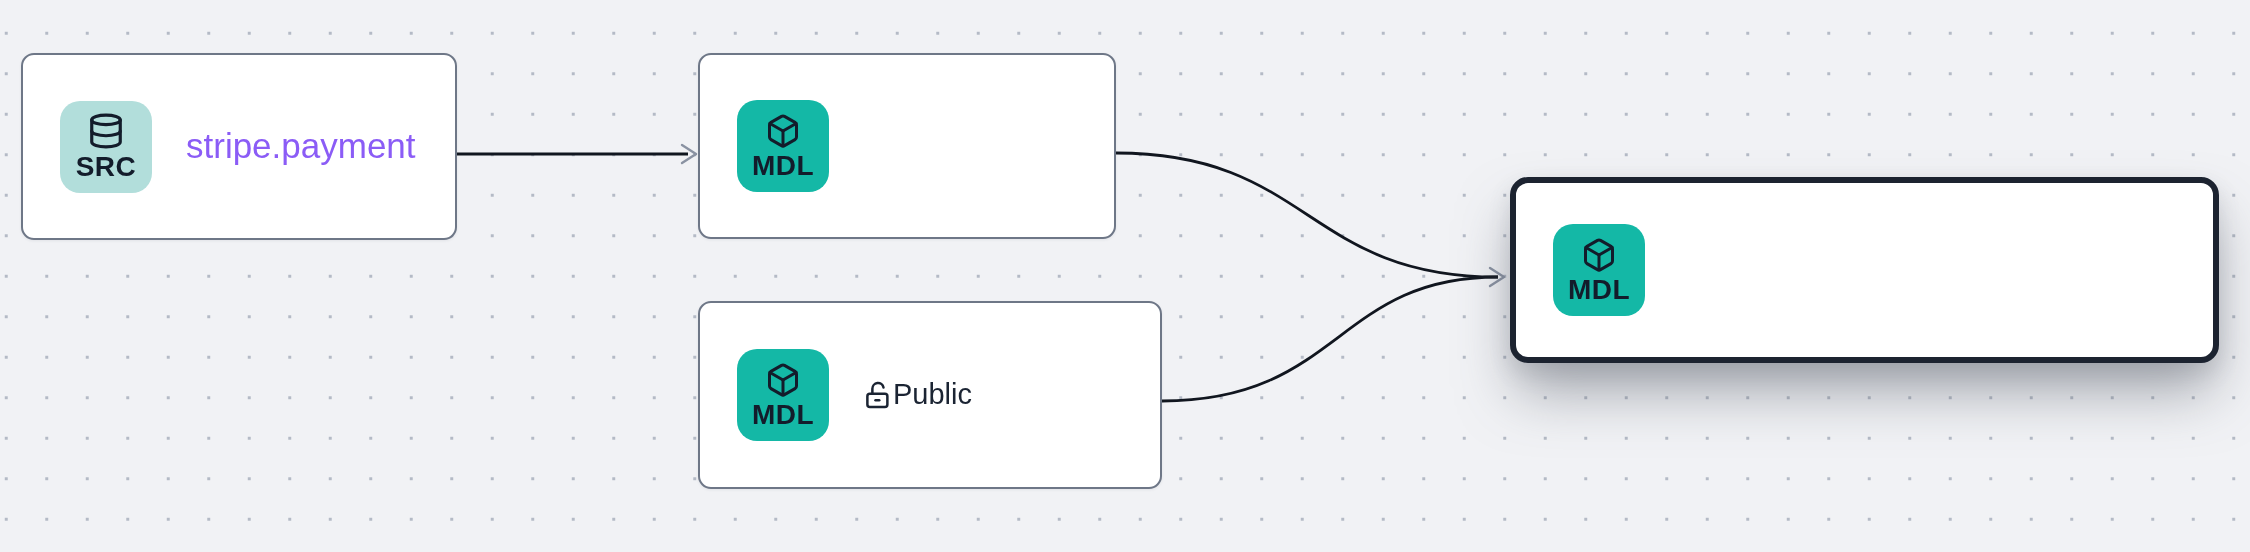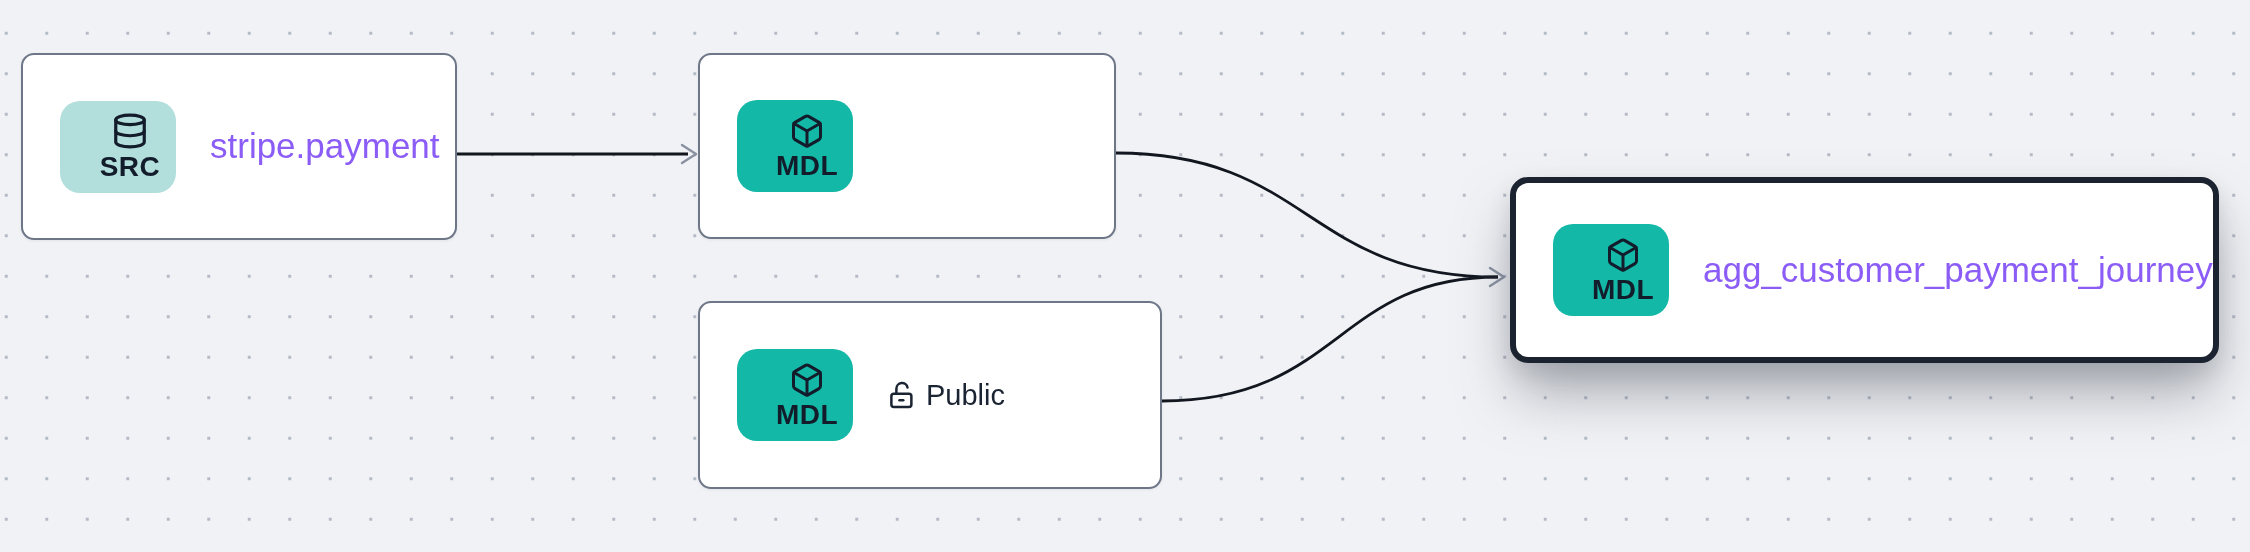--- a/index.html
+++ b/index.html
@@ -31,35 +31,35 @@
   #node-fct-orders{left:698px;top:301px;width:464px;height:188px;}
   #node-agg-customer-payment-journey{
     left:1510px;top:177px;width:709px;height:186px;
     border:6px solid #1c2330;border-radius:18px;
     box-shadow:0 34px 56px -6px rgba(88,94,106,0.50),0 10px 22px rgba(88,94,106,0.16);
   }
   .badge{
     width:92px;height:92px;border-radius:20px;
     flex:0 0 auto;
     display:flex;flex-direction:column;align-items:center;justify-content:center;
-    gap:1px;color:#131c2b;padding-left:24px;
+    gap:1px;color:#131c2b;
   }
   .badge-src{background:#b2dedb;}
   .badge-mdl{background:#14b8a6;}
   .badge svg{display:block;}
   .badge-label{
     font-size:28px;font-weight:600;letter-spacing:0.5px;
     line-height:1;margin-top:2px;
   }
   .node-text{margin-left:34px;display:flex;flex-direction:column;gap:7px;}
   .node-title{
     font-size:35px;color:#8b5cf6;white-space:nowrap;line-height:1.1;
   }
   .node-meta{
-    display:flex;align-items:center;gap:9px;
+    display:flex;gap:0;
     font-size:29px;color:#1b2433;line-height:1;
   }
   .node-meta svg{display:block;}
 </style>
 </head>
 <body>
 
 <div id="canvas">
 
   <svg id="edges" width="2250" height="552" viewBox="0 0 2250 552">
@@ -118,18 +118,15 @@
 
   <div class="node" id="node-agg-customer-payment-journey">
     <div class="badge badge-mdl">
       <svg width="36" height="36" viewBox="0 0 24 24" fill="none" stroke="#131c2b" stroke-width="2" stroke-linecap="round" stroke-linejoin="round">
         <path d="M21 8a2 2 0 0 0-1-1.73l-7-4a2 2 0 0 0-2 0l-7 4A2 2 0 0 0 3 8v8a2 2 0 0 0 1 1.73l7 4a2 2 0 0 0 2 0l7-4A2 2 0 0 0 21 16Z"></path>
         <path d="m3.3 7 8.7 5 8.7-5"></path>
         <path d="M12 22V12"></path>
       </svg>
       <span class="badge-label">MDL</span>
     </div>
-    <div class="node-text">
-      <div class="node-title">agg_customer_payment_journey</div>
-    </div>
   </div>
 
 </div>
 
 </body></html>

